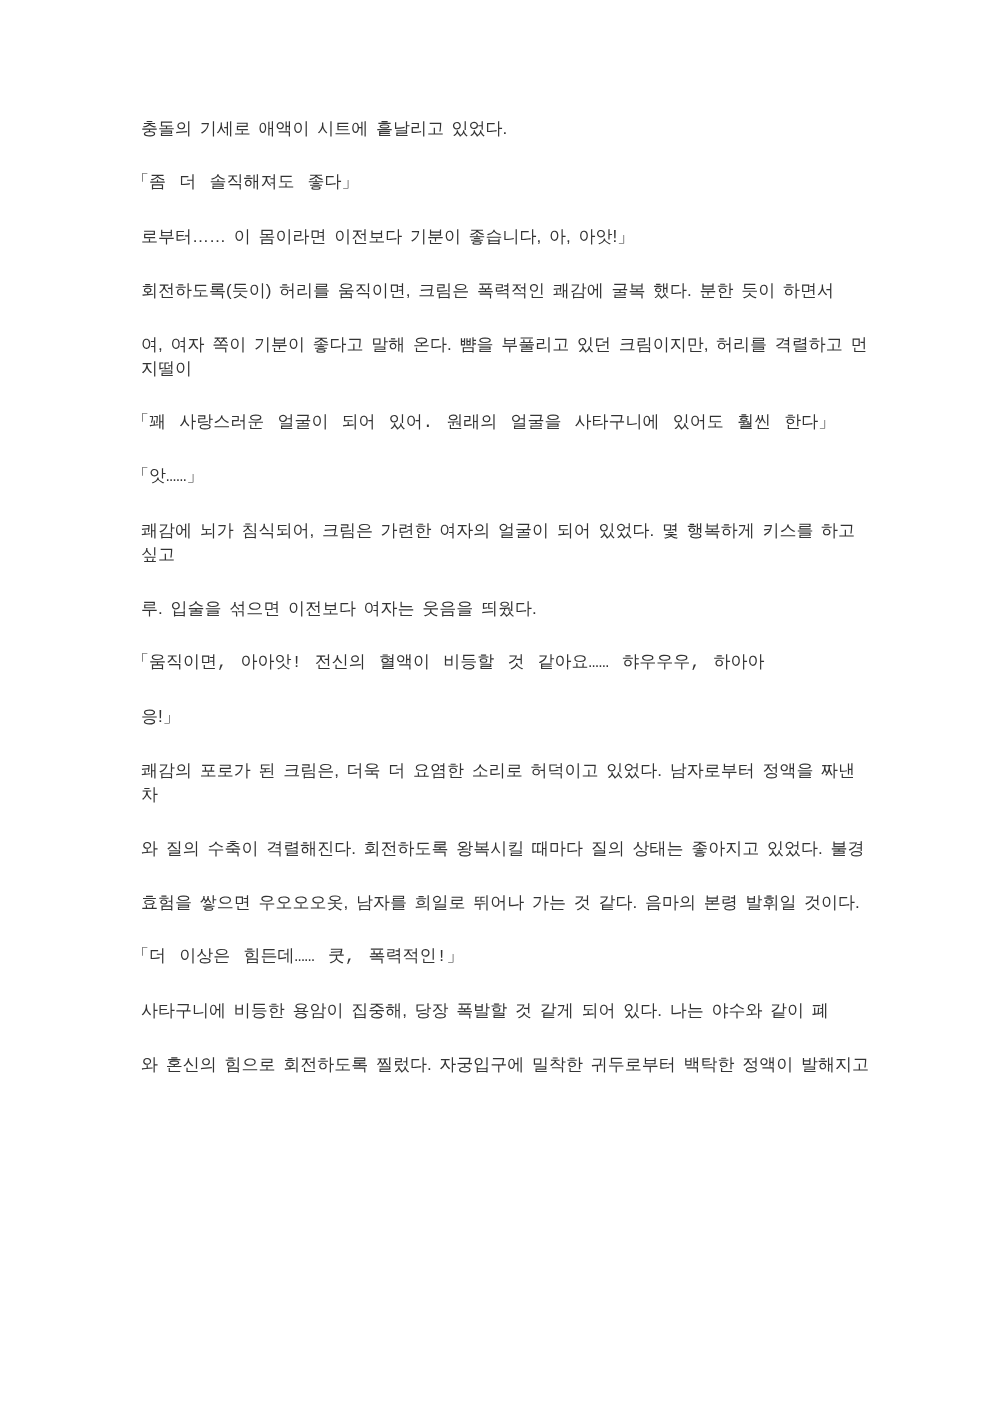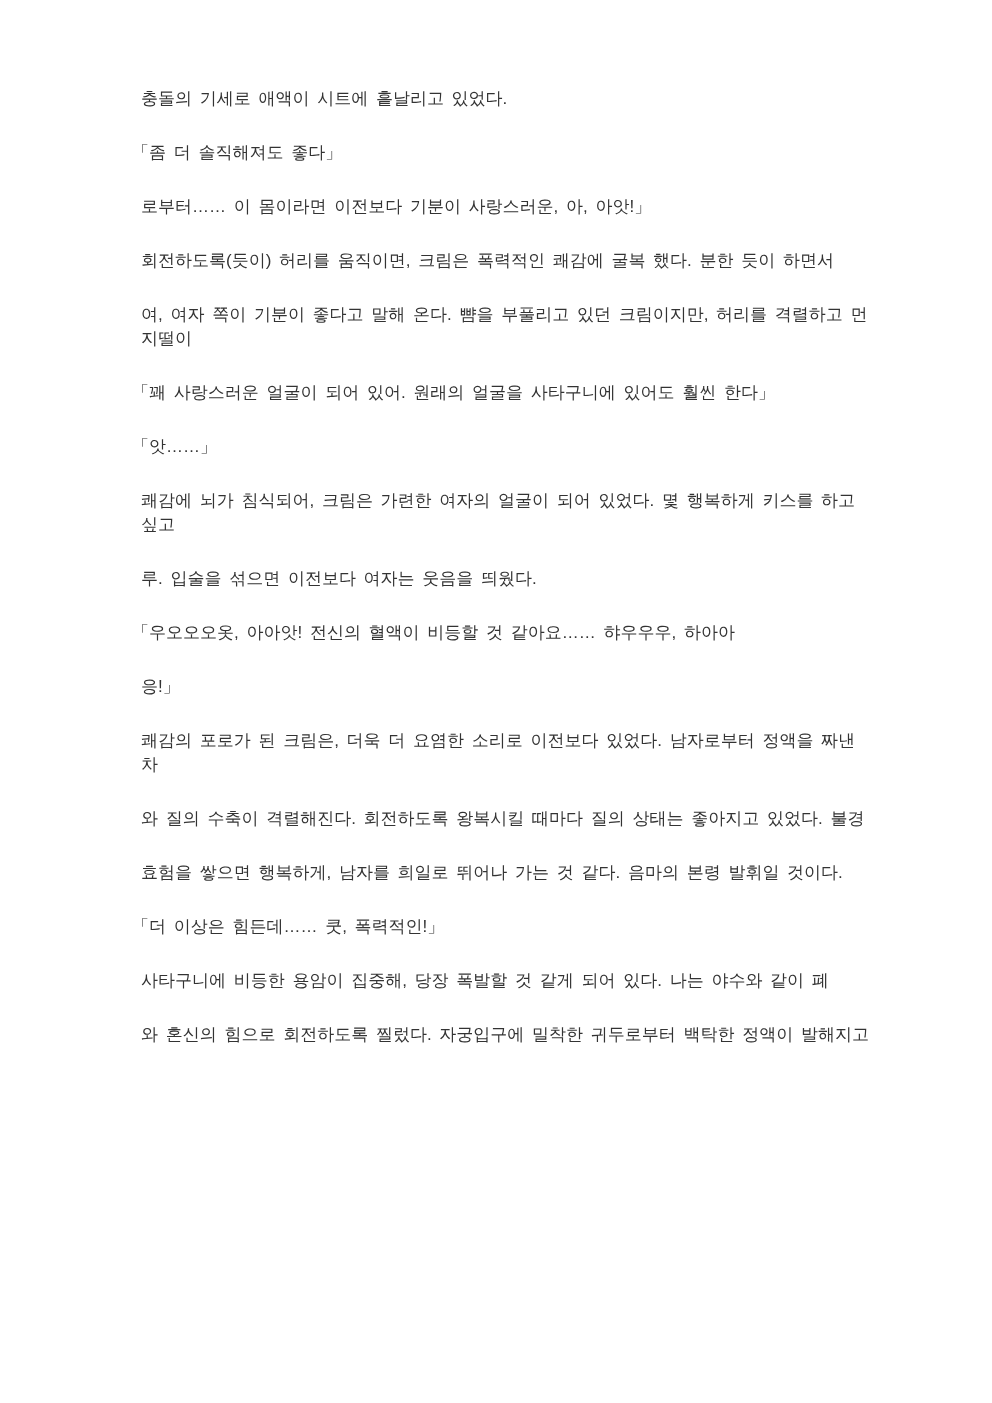--- a/index.html
+++ b/index.html
@@ -9,58 +9,59 @@
   }
   .page {
     position: relative;
     width: 992px;
     height: 1403px;
     background: #ffffff;
     overflow: hidden;
     font-family: "Liberation Sans", "DejaVu Sans", sans-serif;
   }
   .content {
-    padding-top: 87px;
+    padding-top: 117px;
     padding-left: 141px;
     width: 770px;
     color: #333333;
     font-size: 17px;
     line-height: 24px;
     word-spacing: 3px;
     letter-spacing: 0px;
   }
   .content p {
     margin: 0 0 30px 0;
     white-space: pre-wrap;
     text-align: left;
   }
   
   .content p.quote-hang {
     text-indent: -9px;
+    font-family: Liberation Mono, monospace;
   }
 </style>
 </head>
 <body>
 
 <div class="page">
   <div class="content">
     <p>충돌의 기세로 애액이 시트에 흩날리고 있었다.</p>
     <p class="quote-hang">「좀 더 솔직해져도 좋다」</p>
-    <p>로부터…… 이 몸이라면 이전보다 기분이 사랑스러운, 아, 아앗!」</p>
+    <p>로부터…… 이 몸이라면 이전보다 기분이 좋습니다, 아, 아앗!」</p>
     <p>회전하도록(듯이) 허리를 움직이면, 크림은 폭력적인 쾌감에 굴복 했다. 분한 듯이 하면서</p>
     <p>여, 여자 쪽이 기분이 좋다고 말해 온다. 뺨을 부풀리고 있던 크림이지만, 허리를 격렬하고 먼
 지떨이</p>
     <p class="quote-hang">「꽤 사랑스러운 얼굴이 되어 있어. 원래의 얼굴을 사타구니에 있어도 훨씬 한다」</p>
     <p class="quote-hang">「앗……」</p>
     <p>쾌감에 뇌가 침식되어, 크림은 가련한 여자의 얼굴이 되어 있었다. 몇 행복하게 키스를 하고
 싶고</p>
     <p>루. 입술을 섞으면 이전보다 여자는 웃음을 띄웠다.</p>
-    <p class="quote-hang">「우오오오옷, 아아앗! 전신의 혈액이 비등할 것 같아요…… 햐우우우, 하아아</p>
+    <p class="quote-hang">「움직이면, 아아앗! 전신의 혈액이 비등할 것 같아요…… 햐우우우, 하아아</p>
     <p>응!」</p>
-    <p>쾌감의 포로가 된 크림은, 더욱 더 요염한 소리로 이전보다 있었다. 남자로부터 정액을 짜낸
+    <p>쾌감의 포로가 된 크림은, 더욱 더 요염한 소리로 허덕이고 있었다. 남자로부터 정액을 짜낸
 차</p>
     <p>와 질의 수축이 격렬해진다. 회전하도록 왕복시킬 때마다 질의 상태는 좋아지고 있었다. 불경</p>
-    <p>효험을 쌓으면 행복하게, 남자를 희일로 뛰어나 가는 것 같다. 음마의 본령 발휘일 것이다.</p>
+    <p>효험을 쌓으면 우오오오옷, 남자를 희일로 뛰어나 가는 것 같다. 음마의 본령 발휘일 것이다.</p>
     <p class="quote-hang">「더 이상은 힘든데…… 쿳, 폭력적인!」</p>
     <p>사타구니에 비등한 용암이 집중해, 당장 폭발할 것 같게 되어 있다. 나는 야수와 같이 폐</p>
     <p>와 혼신의 힘으로 회전하도록 찔렀다. 자궁입구에 밀착한 귀두로부터 백탁한 정액이 발해지고</p>
   </div>
 </div>
 
 </body></html>

